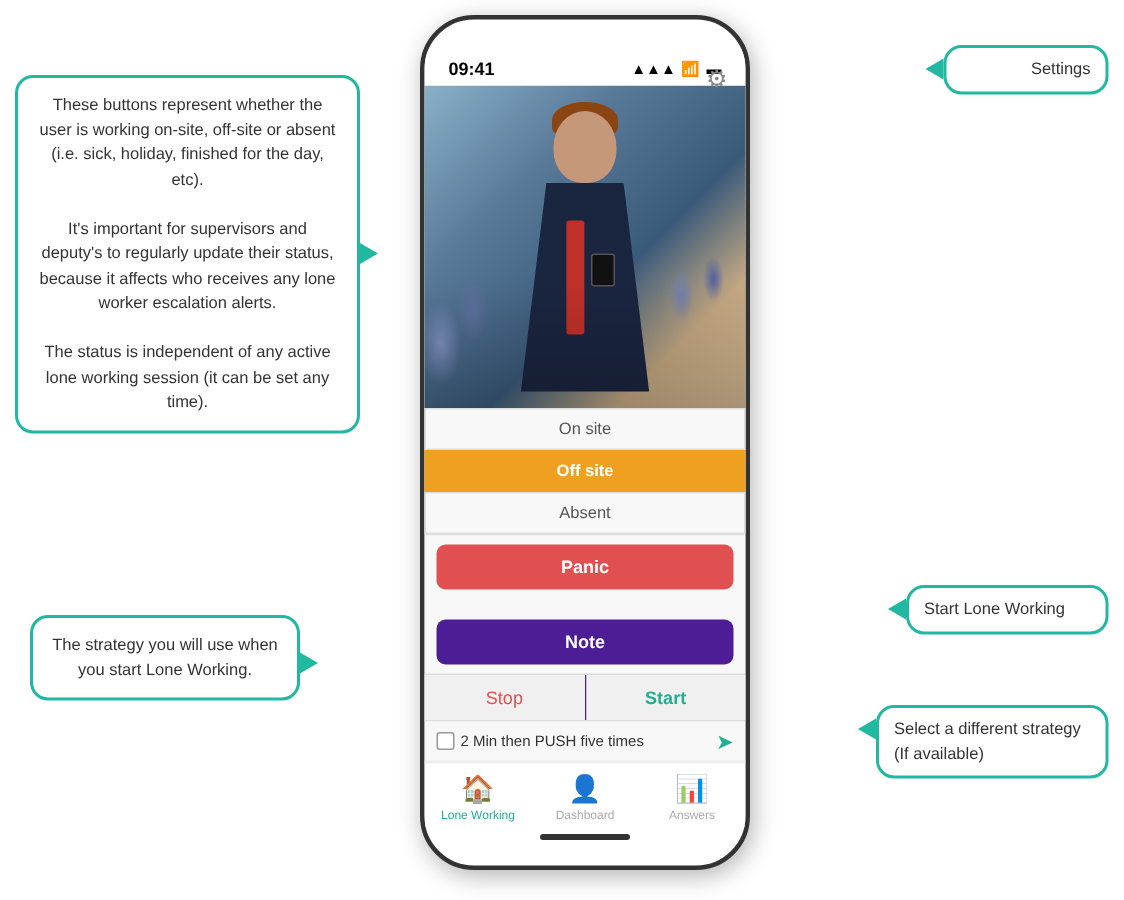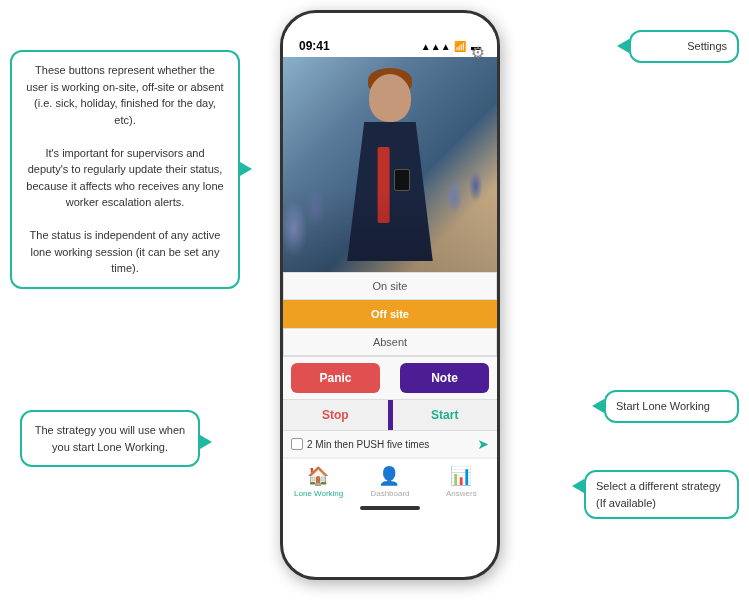--- a/index.html
+++ b/index.html
@@ -178,20 +178,21 @@
       font-weight: 700;
       border-color: #f0a020;
     }
 
     
     .action-buttons {
       display: flex;
       gap: 20px;
       padding: 6px 8px;
       background: #f8f8f8;
+      flex-direction: column;
     }
 
     .btn-panic {
       flex: 1;
       background: #e05050;
       color: #fff;
       border: none;
       border-radius: 6px;
       padding: 8px 4px;
       font-size: 12px;
@@ -218,24 +219,24 @@
       background: #f0f0f0;
       border-top: 1px solid #ddd;
       border-bottom: 1px solid #ddd;
     }
 
     .btn-stop {
       flex: 1;
       background: #f0f0f0;
       color: #e05050;
       border: none;
-      border-right: 5px solid #4c1d95;
+      border-right: 1px solid #4c1d95;
       padding: 8px 4px;
       font-size: 12px;
-      font-weight: 700;
+      font-weight: 400;
       cursor: pointer;
     }
 
     .btn-start {
       flex: 1;
       background: #f0f0f0;
       color: #20b090;
       border: none;
       padding: 8px 4px;
       font-size: 12px;

